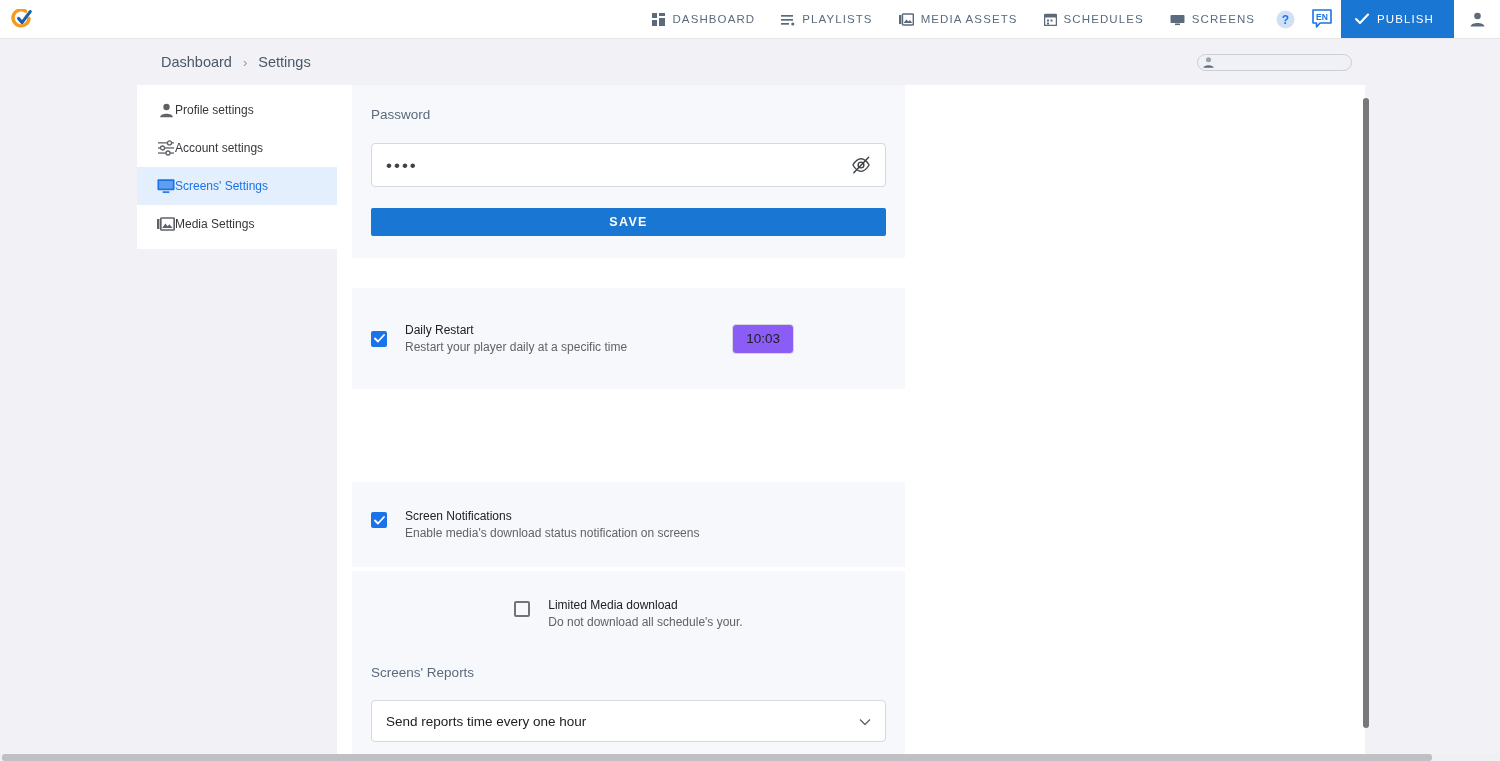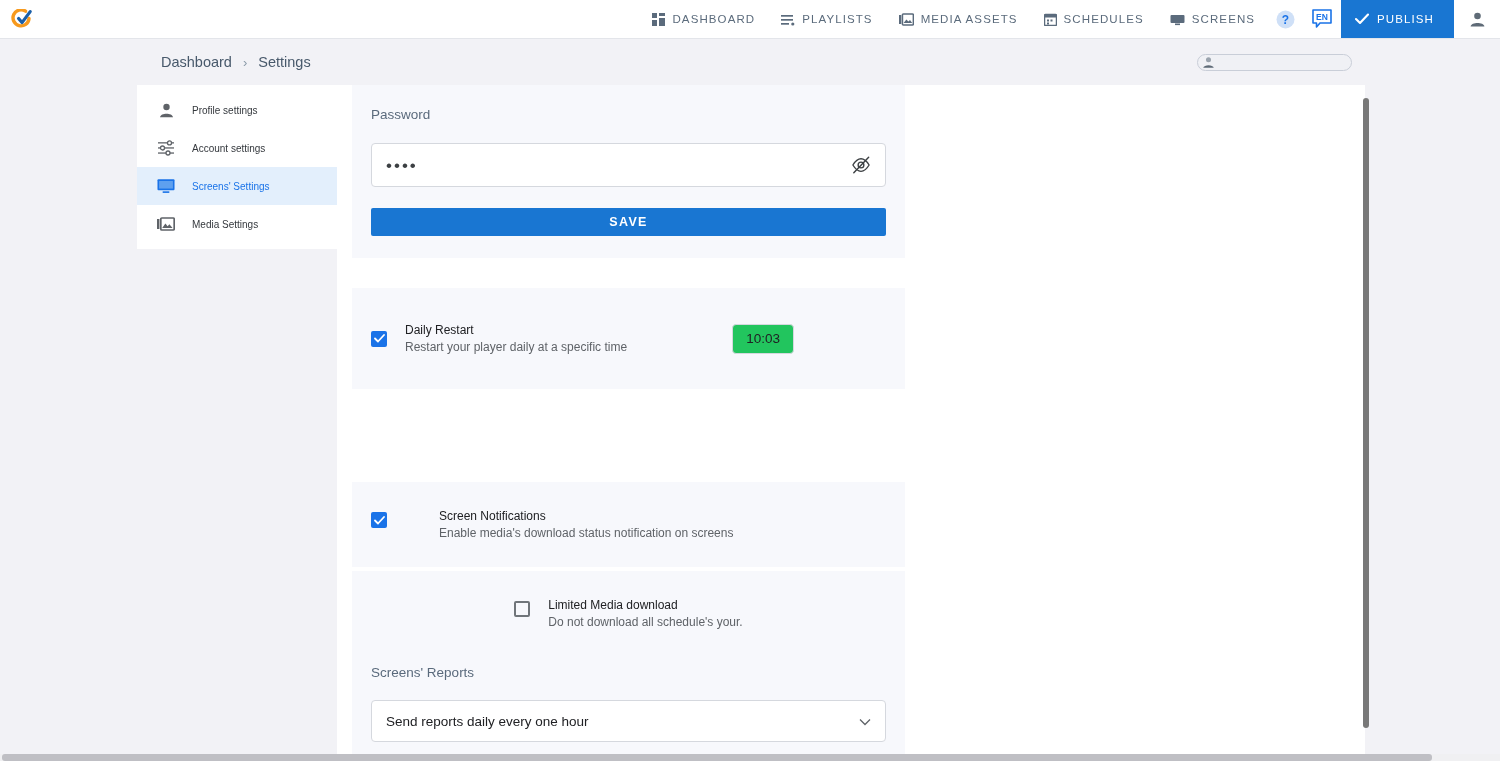--- a/index.html
+++ b/index.html
@@ -67,23 +67,23 @@
   }
 
   
   .menu-card {
     position: absolute; left: 137px; top: 85px;
     width: 200px;
     background: #ffffff;
     padding: 6px 0 6px 0;
   }
   .menu-item {
-    display: flex; align-items: center; gap: 17px;
+    display: flex; align-items: center; 
     height: 38px; padding-left: 20px;
-    font-size: 10px; color: #34383d; text-align: center;
+    font-size: 12px; color: #34383d; text-align: center;
   }
   .menu-item.active { background: #e3effc; color: #1a73e8; }
   .menu-ico { width: 18px; display: flex; align-items: center; justify-content: center; }
 
   
   .content-panel {
     position: absolute; left: 337px; top: 85px;
     width: 1028px; height: 676px;
     background: #ffffff;
   }
@@ -122,21 +122,21 @@
     flex: 0 0 auto; margin-right: 18px;
     display: flex; align-items: center; justify-content: center;
   }
   .chk.on { background: #1a73e8; }
   .chk.off { border: 2px solid #70757a; background: transparent; }
   .t-title { font-size: 12px; color: #202124; margin-bottom: 3px; }
   .t-sub { font-size: 12px; color: #5f6368; }
   .time-box {
     margin-left: auto;
     width: 62px; height: 30px;
-    border: 1px solid #d5d8de; border-radius: 4px; background: #22c55e;
+    border: 1px solid #d5d8de; border-radius: 4px; background: #8b5cf6;
     display: flex; align-items: center; justify-content: center;
     font-size: 13.5px; color: #202124;
   }
   .select-box {
     margin: 20px 19px 0 19px; height: 42px;
     border: 1px solid #d5d8de; border-radius: 4px; background: #fff;
     display: flex; align-items: center; padding: 0 14px;
     font-size: 13.5px; color: #202124;
   }
   .caret { margin-left: auto; }
@@ -355,21 +355,21 @@
         <div class="t-sub">Restart your player daily at a specific time</div>
       </div>
       <div class="time-box" style="margin-left:105px;">
         <span>10:03</span>
       </div>
     </div>
   </div>
 
 
   <div class="card" style="top:397px; height:85px; display:flex; align-items:center;">
-    <div class="toggle-row" style="width:100%;gap:34px;">
+    <div class="toggle-row" style="width:100%;">
       <div class="chk on" style="margin-top:3px;">
         <svg width="11" height="9" viewBox="0 0 11 9">
             <path d="M1 4.5 L4 7.5 L10 1" fill="none" stroke="#fff" stroke-width="1.8" stroke-linecap="round" stroke-linejoin="round"></path>
           </svg>
       </div>
       <div>
         <div class="t-title">Screen Notifications</div>
         <div class="t-sub">Enable media's download status notification on screens</div>
       </div>
     </div>
@@ -381,21 +381,21 @@
       <div>
         <div class="t-title">Limited Media download</div>
         <div class="t-sub">Do not download all schedule's your.</div>
       </div>
     </div>
   </div>
 
   <div class="card" style="top:558px; height:118px;">
     <div class="card-label">Screens' Reports</div>
     <div class="select-box">
-      <span>Send reports daily every one hour</span>
+      <span>Send reports time every one hour</span>
       <span class="caret">
         <svg width="12" height="8" viewBox="0 0 12 8">
             <path d="M1 1.5 L6 6.5 L11 1.5" fill="none" stroke="#5f6368" stroke-width="1.3"></path>
           </svg>
       </span>
     </div>
   </div>
 
 </div>
 

